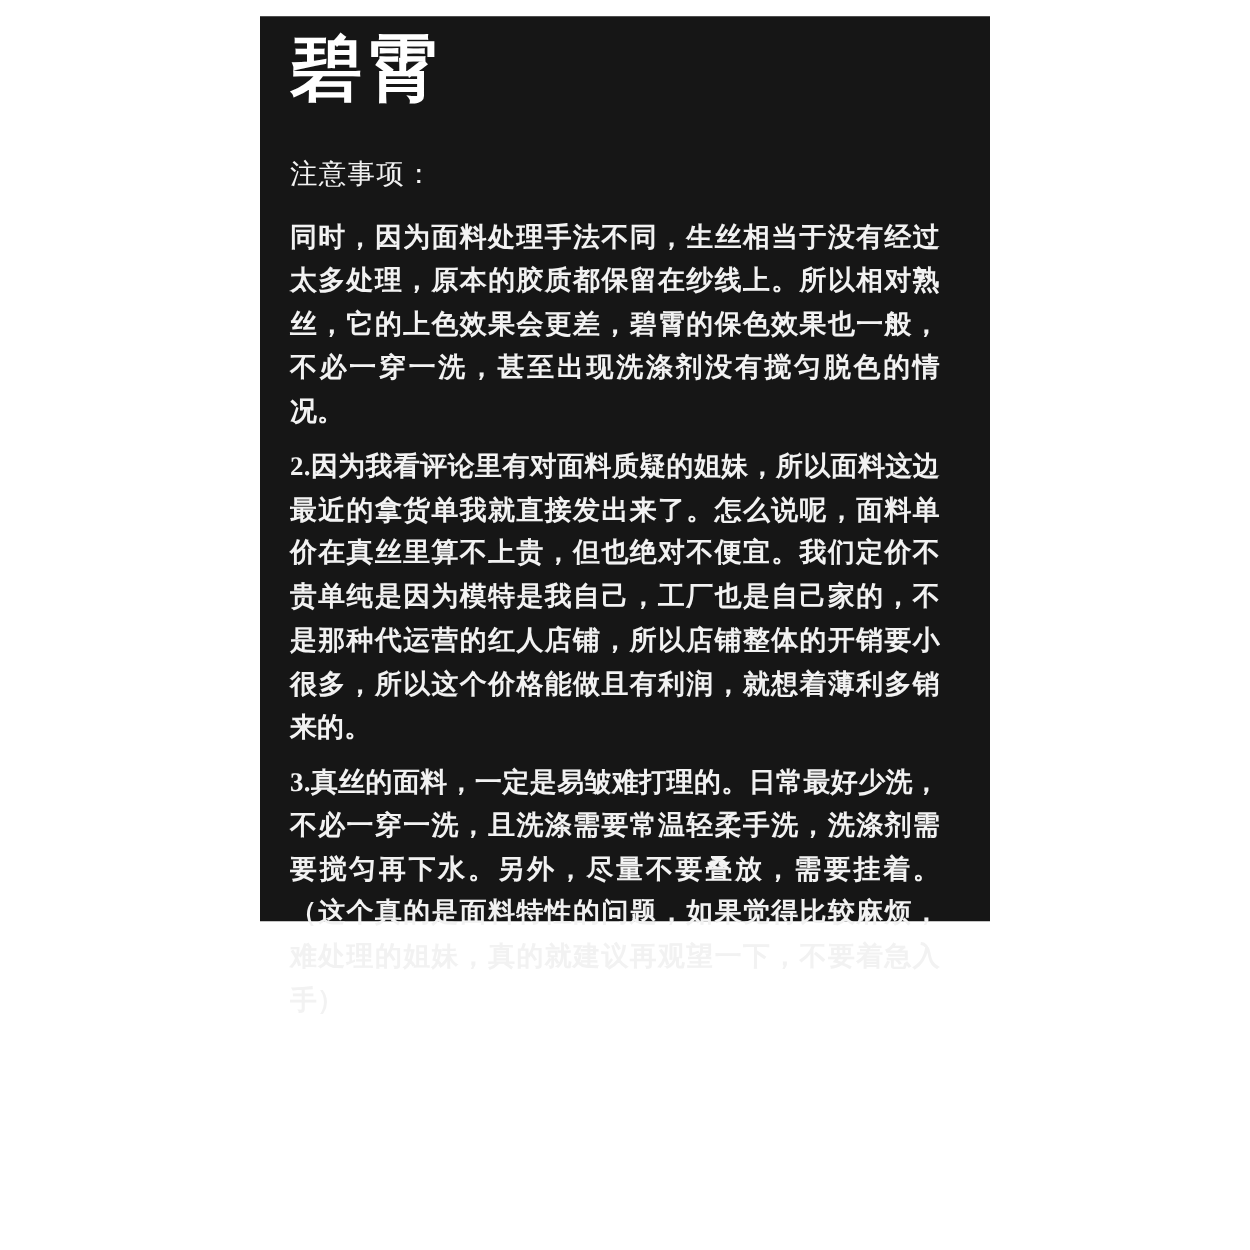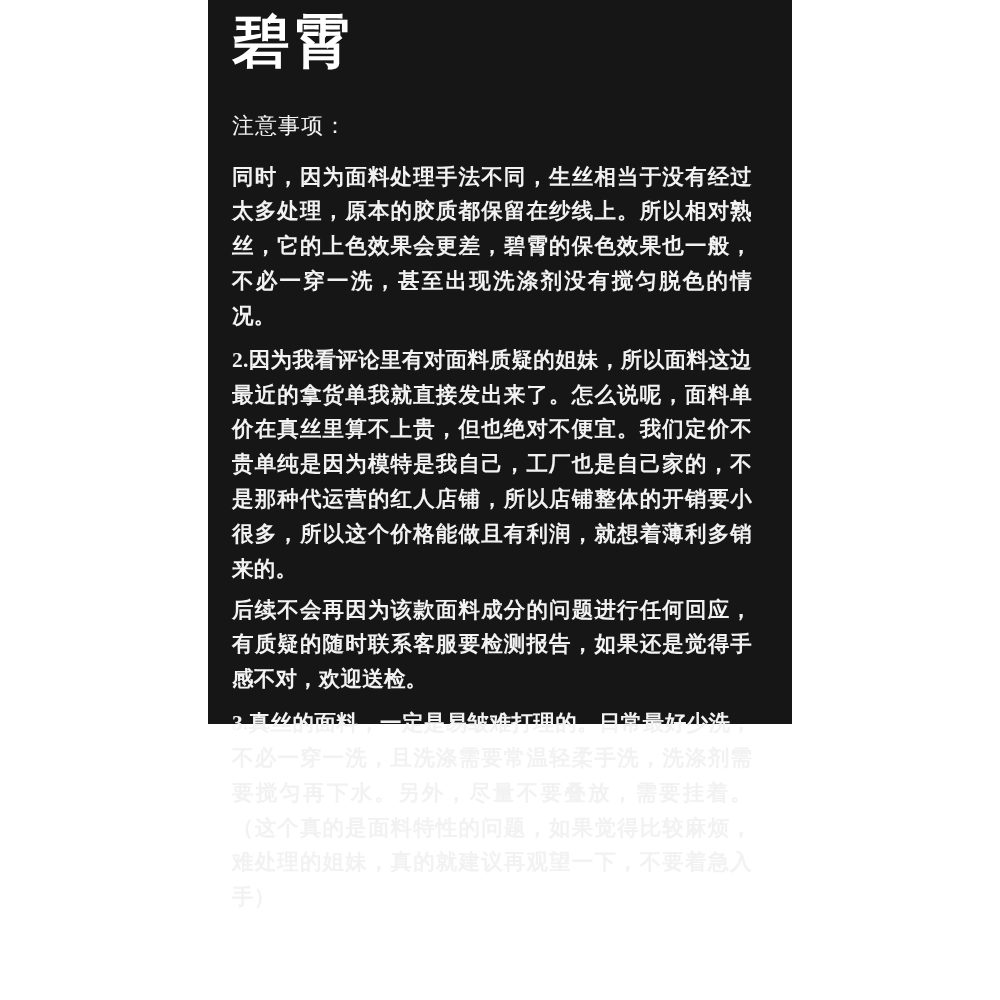--- a/index.html
+++ b/index.html
@@ -13,21 +13,21 @@
   #page {
     position: relative;
     width: 1000px;
     height: 1000px;
     background: #ffffff;
     font-family: "Liberation Serif", "DejaVu Serif", serif;
   }
   .panel {
     position: absolute;
     left: 208px;
-    top: 0px;
+    top: 13px;
     width: 584px;
     height: 724px;
     background: #161616;
     color: #ffffff;
     box-sizing: border-box;
     padding: 0;
   }
   .brand {
     position: absolute;
     left: 24px;
@@ -70,18 +70,17 @@
 <div id="page">
   <div class="panel">
 
     <div class="brand">碧霄</div>
 
     <div class="content">
       <div class="heading">注意事项：</div>
 
       <p class="para">同时，因为面料处理手法不同，生丝相当于没有经过太多处理，原本的胶质都保留在纱线上。所以相对熟丝，它的上色效果会更差，碧霄的保色效果也一般，不必一穿一洗，甚至出现洗涤剂没有搅匀脱色的情况。</p>
       <p class="para gap">2.因为我看评论里有对面料质疑的姐妹，所以面料这边最近的拿货单我就直接发出来了。怎么说呢，面料单价在真丝里算不上贵，但也绝对不便宜。我们定价不贵单纯是因为模特是我自己，工厂也是自己家的，不是那种代运营的红人店铺，所以店铺整体的开销要小很多，所以这个价格能做且有利润，就想着薄利多销来的。</p>
-      <p class="para">后续不会再因为该款面料成分的问题进行任何回应，有质疑的随时联系客服要检测报告，如果还是觉得手感不对，欢迎送检。</p>
       <p class="para gap">3.真丝的面料，一定是易皱难打理的。日常最好少洗，不必一穿一洗，且洗涤需要常温轻柔手洗，洗涤剂需要搅匀再下水。另外，尽量不要叠放，需要挂着。（这个真的是面料特性的问题，如果觉得比较麻烦，难处理的姐妹，真的就建议再观望一下，不要着急入手）</p>
     </div>
 
   </div>
 </div>
 
 </body></html>

